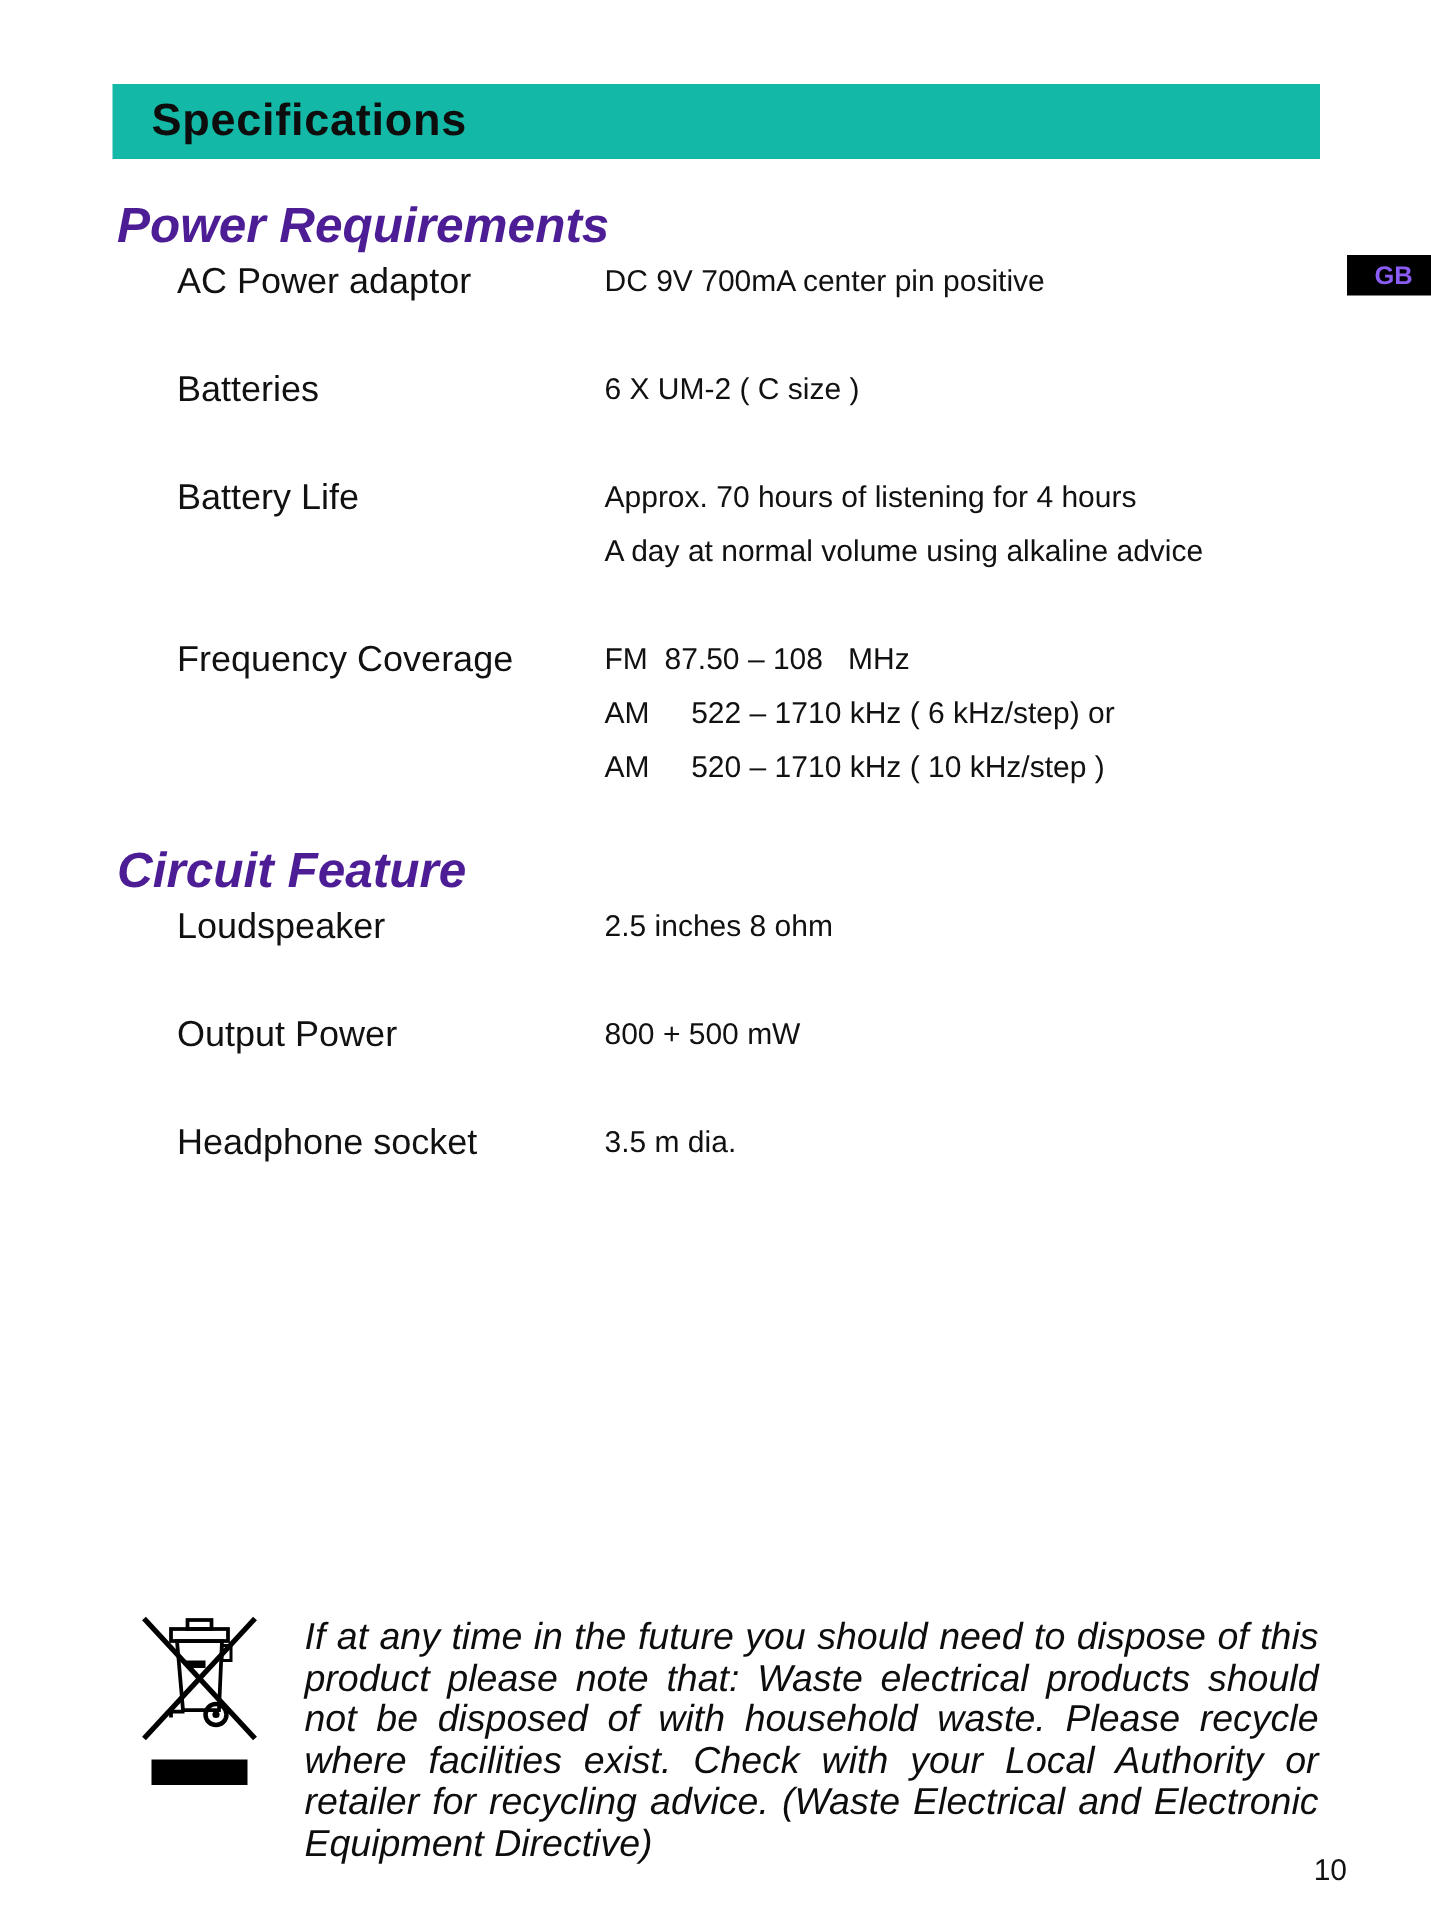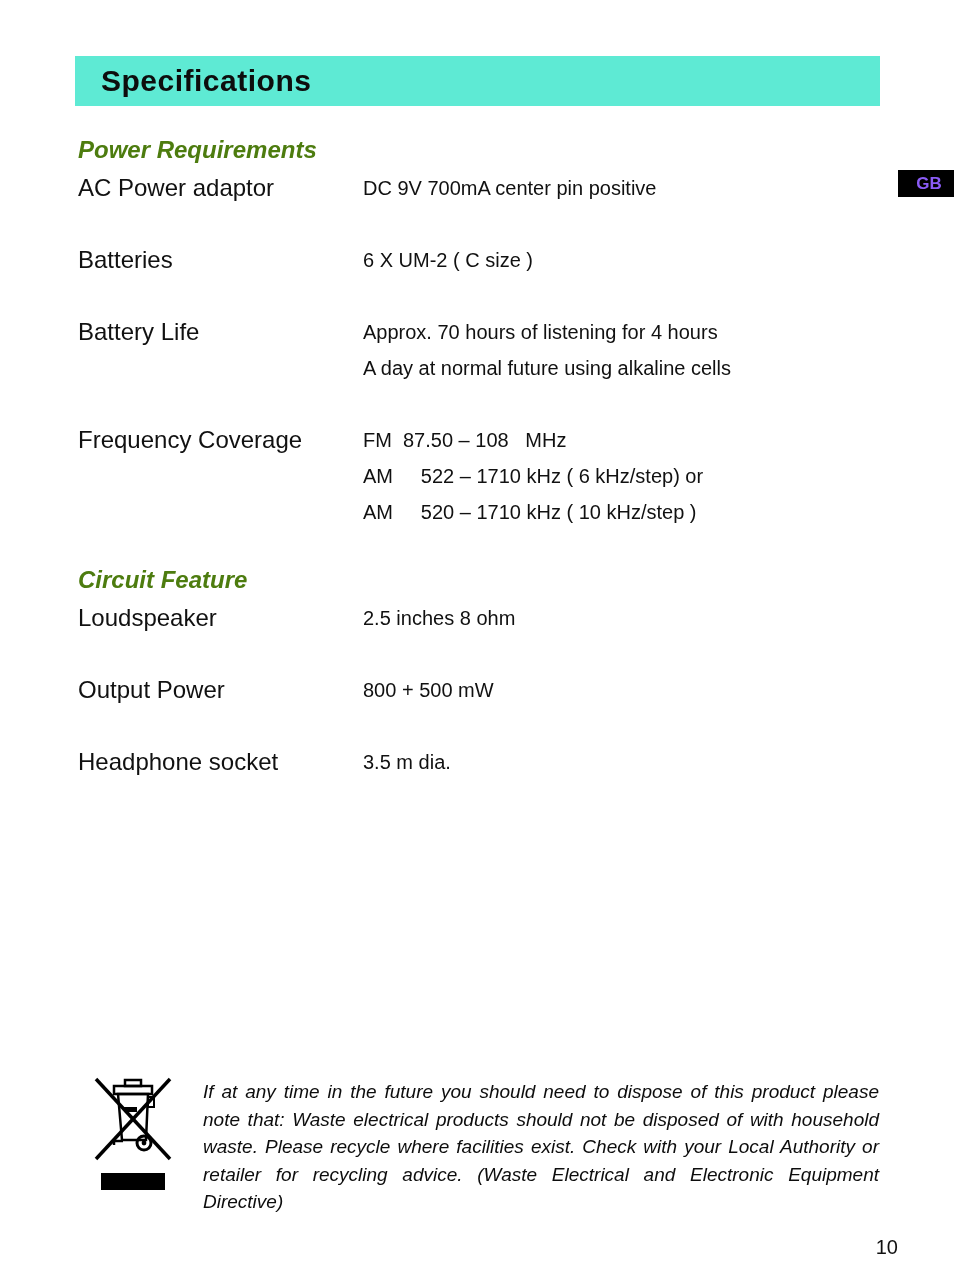--- a/index.html
+++ b/index.html
@@ -16,21 +16,21 @@
     overflow: hidden;
   }
 
   
   .header-bar {
     position: absolute;
     left: 75px;
     top: 56px;
     width: 805px;
     height: 50px;
-    background: #5eead4;
+    background: #14b8a6;
     display: flex;
     align-items: center;
   }
   .header-bar h1 {
     font-size: 30px;
     font-weight: bold;
     padding-left: 26px;
     letter-spacing: 0.5px;
     color: #0d0d0d;
   }
@@ -53,30 +53,31 @@
   }
 
   
   .content {
     position: absolute;
     left: 78px;
     top: 136px;
     width: 802px;
   }
   .section-heading {
-    font-size: 24px;
+    font-size: 33px;
     font-weight: bold;
     font-style: italic;
     line-height: 28px;
     margin-bottom: 6px;
-    color: #4d7c0f;
+    color: #4c1d95;
   }
   .spec-row {
     display: flex;
     margin-bottom: 36px;
+    margin-left: 40px;
   }
   .spec-label {
     width: 285px;
     flex-shrink: 0;
     font-size: 24px;
     line-height: 36px;
   }
   .spec-value { flex: 1; }
   .spec-value .line {
     font-size: 20px;
@@ -90,21 +91,21 @@
     left: 93px;
     top: 1070px;
     width: 790px;
     display: flex;
     align-items: flex-start;
     gap: 30px;
   }
   .weee-icon { flex-shrink: 0; }
   .disposal-text {
     width: 676px;
-    font-size: 19px;
+    font-size: 25px;
     font-style: italic;
     line-height: 27.5px;
     text-align: justify;
     margin-top: 8px;
     color: #0d0d0d;
   }
   .page-number {
     position: absolute;
     right: 56px;
     top: 1204px;
@@ -138,21 +139,21 @@
       <div class="spec-label">Batteries</div>
       <div class="spec-value">
         <div class="line">6 X UM-2 ( C size )</div>
       </div>
     </div>
 
     <div class="spec-row">
       <div class="spec-label">Battery Life</div>
       <div class="spec-value">
         <div class="line">Approx. 70 hours of listening for 4 hours</div>
-        <div class="line">A day at normal future using alkaline cells</div>
+        <div class="line">A day at normal volume using alkaline advice</div>
       </div>
     </div>
 
     <div class="spec-row">
       <div class="spec-label">Frequency Coverage</div>
       <div class="spec-value">
         <div class="line">FM  87.50 – 108   MHz</div>
         <div class="line">AM     522 – 1710 kHz ( 6 kHz/step) or</div>
         <div class="line">AM     520 – 1710 kHz ( 10 kHz/step )</div>
       </div>

